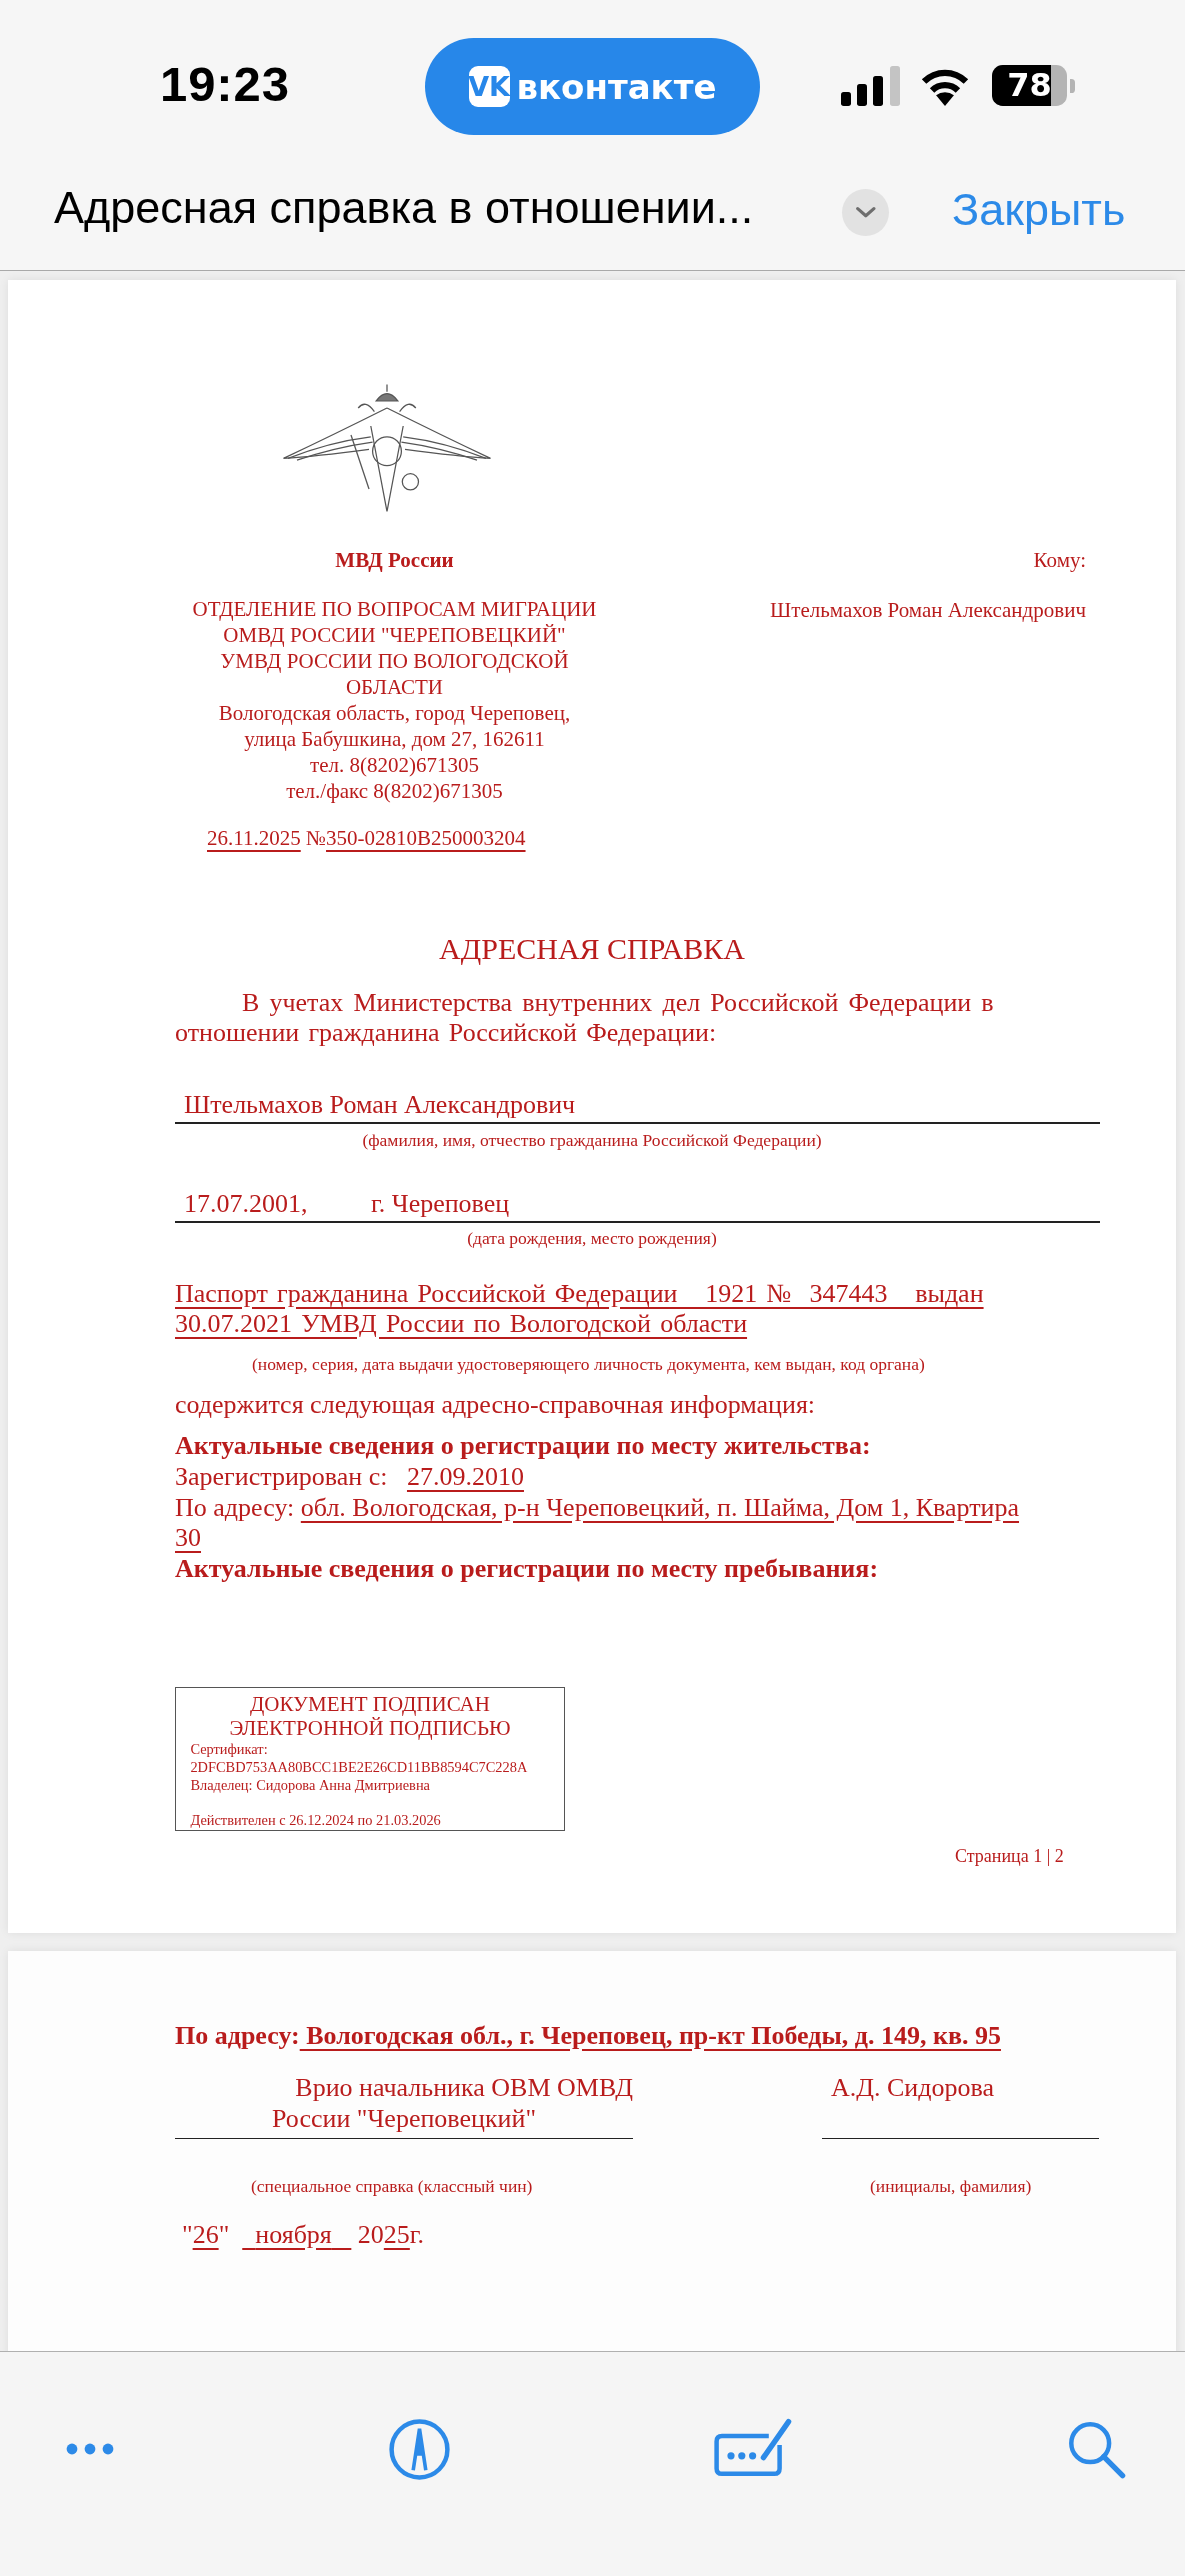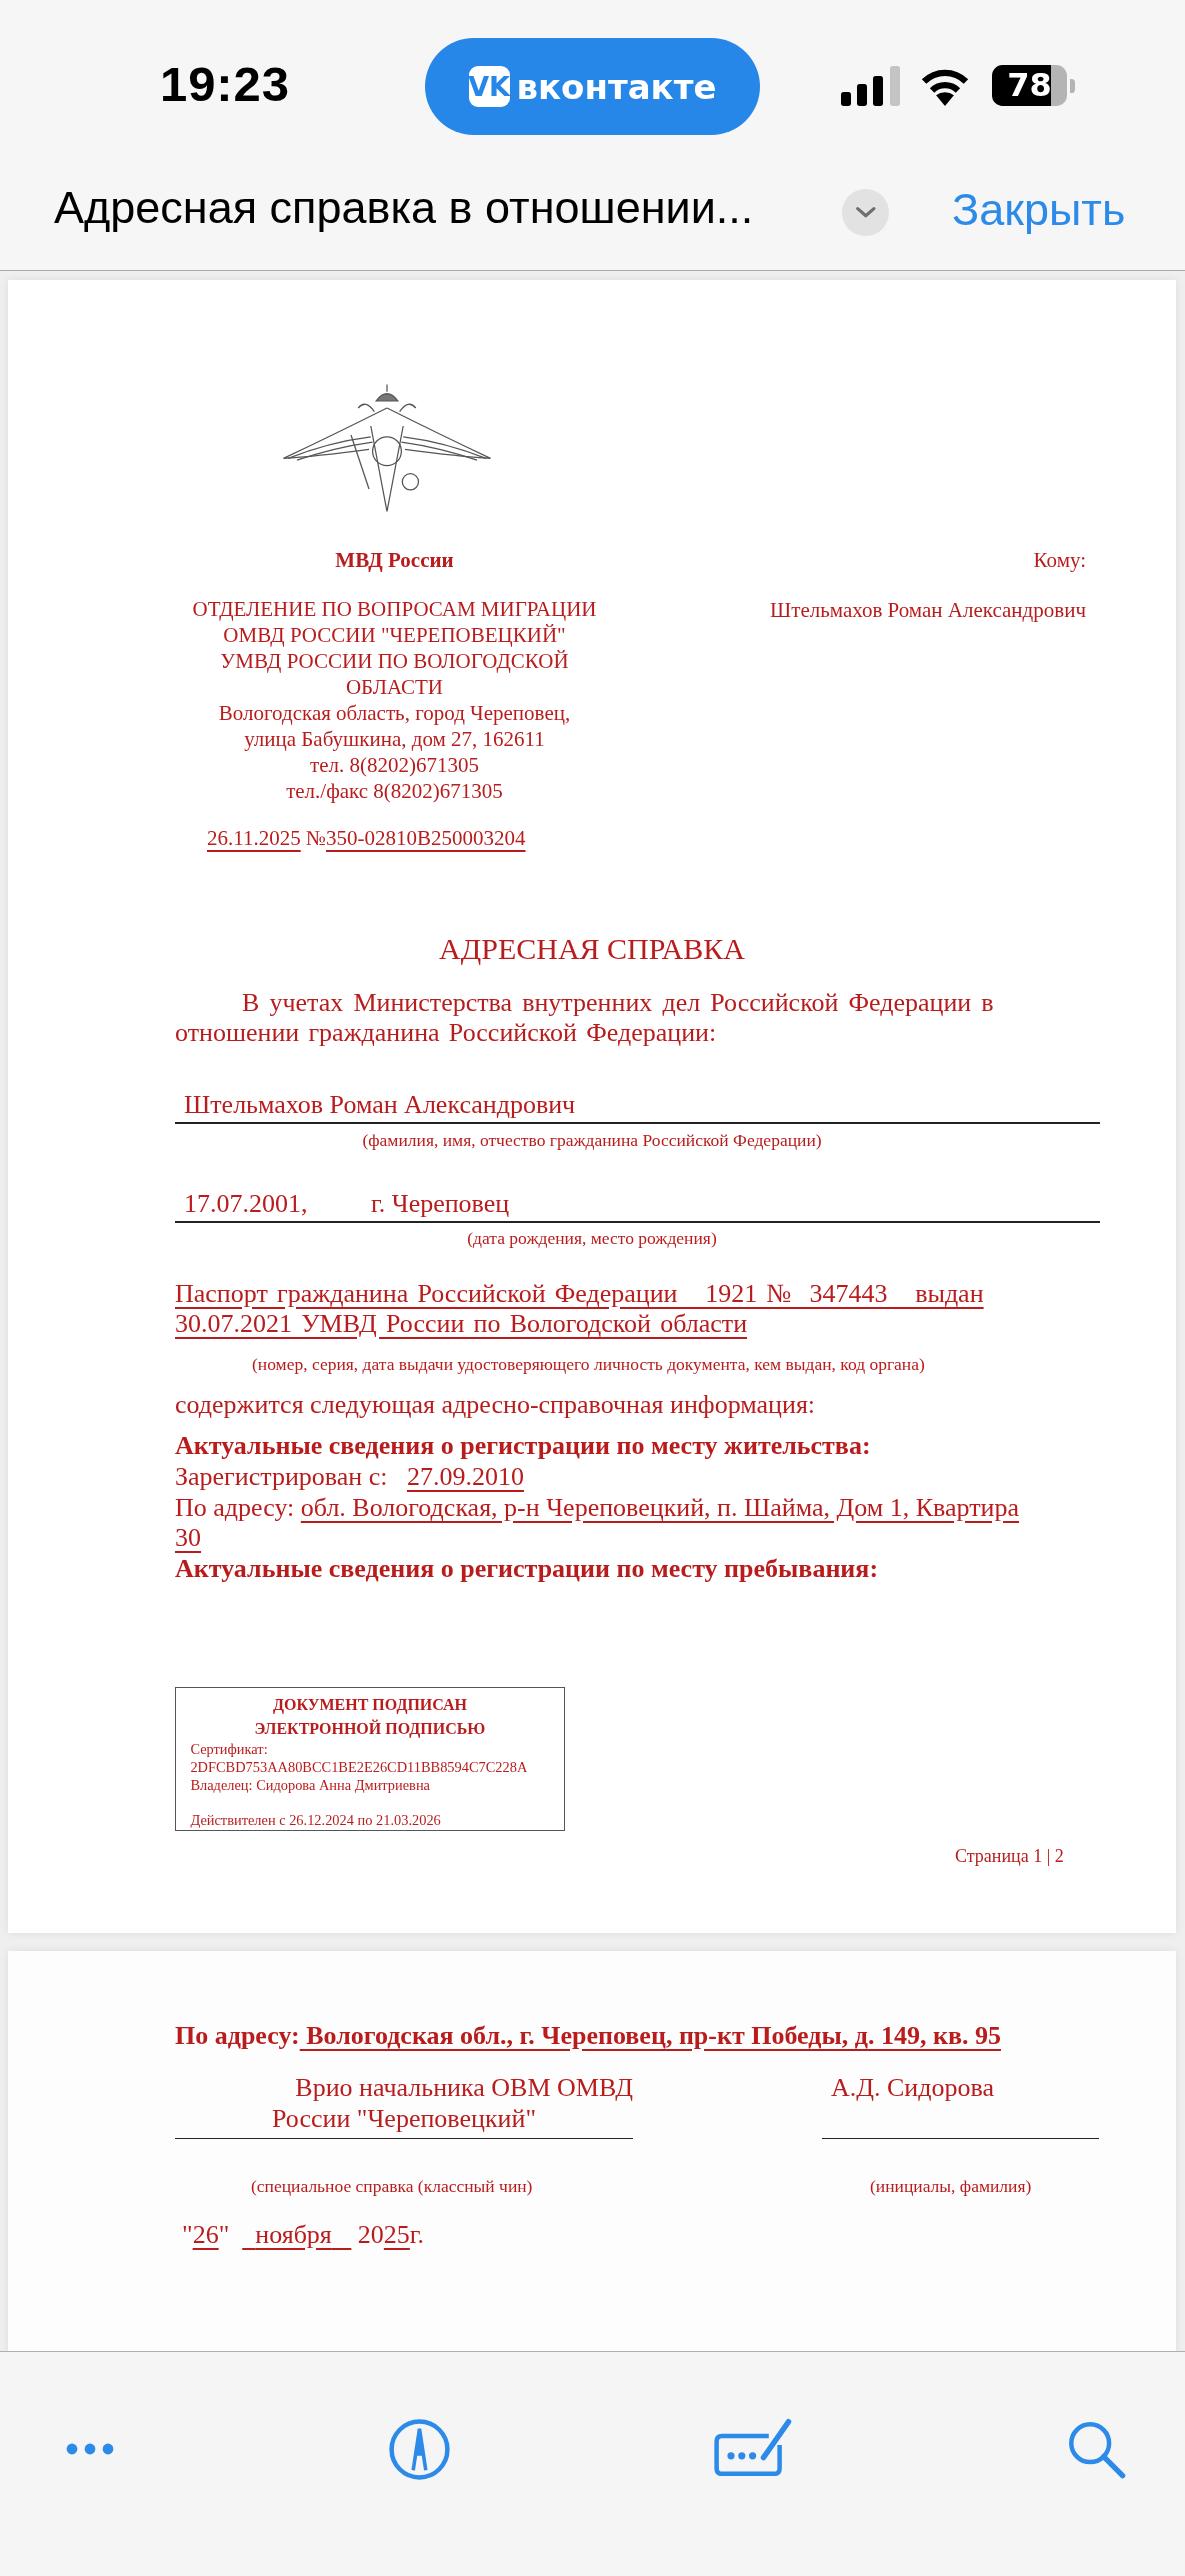--- a/index.html
+++ b/index.html
@@ -38,21 +38,21 @@
   .page2 { top: 1680px; height: 413px; background: #fdfdfd; }
   .abs { position: absolute; white-space: nowrap; }
   .u { text-decoration: underline; text-underline-offset: 4.5px; }
   .emblem { position: absolute; left: 271px; top: 101px; width: 216px; height: 135px; }
   .hdr-block { position: absolute; left: 162px; top: 316px; width: 449px; text-align: center; font-size: 21px; line-height: 26px; }
   .doc-heading { position: absolute; left: 0; width: 1168px; top: 652px; text-align: center; font-size: 30px; }
   .body-text { font-size: 26px; }
   .rule { position: absolute; height: 1.8px; background: #222; }
   .caption { font-size: 17.5px; }
   .stamp { position: absolute; left: 167px; top: 1407px; width: 390px; height: 144px; border: 1.8px solid #555; box-sizing: border-box; }
-  .stamp-title { text-align: center; font-weight: 700; font-size: 16px; line-height: 23.4px; margin-top: 5.4px; }
+  .stamp-title { text-align: center; font-weight: 400; font-size: 21px; line-height: 23.4px; margin-top: 5.4px; }
   .stamp-line { font-size: 14.4px; line-height: 18px; padding-left: 14.4px; white-space: nowrap; }
 
   .toolbar { position: absolute; left: 0; top: 2351px; width: 1186px; height: 225px; background: #f5f5f5; border-top: 1.8px solid #b0b0b0; }
   .tb-btn { position: absolute; top: 61px; width: 72px; height: 72px; display: flex; align-items: center; justify-content: center; }
 </style>
 </head>
 <body>
 
 <div class="status-bar">
   <div class="time">19:23</div>

